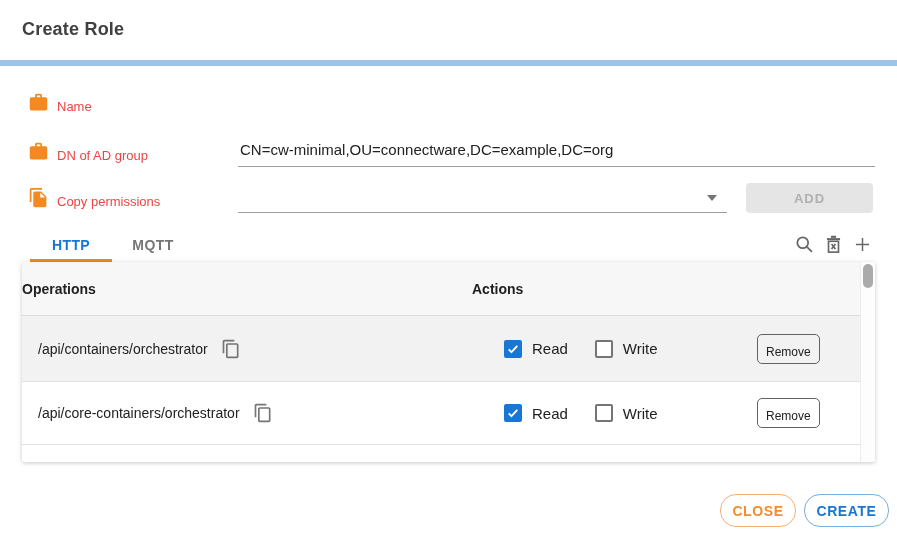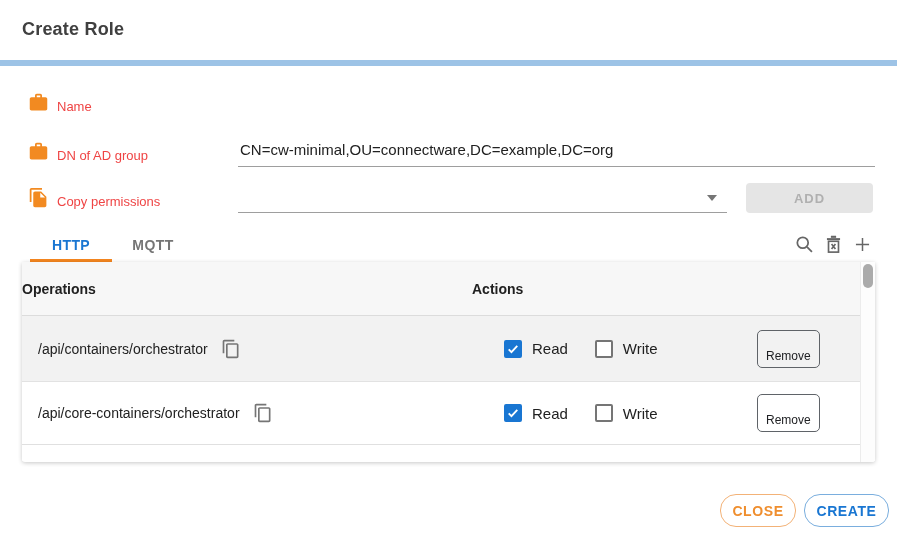--- a/index.html
+++ b/index.html
@@ -43,21 +43,21 @@
   .t-partial { height:16px; background:#fff; }
   .cell-ep { padding-left:16px; display:flex; align-items:center; gap:13px; font-size:14px; color:#212121; }
   .copy-btn { width:20px; height:20px; cursor:pointer; display:flex; }
   .cell-ops { display:flex; align-items:center; font-size:15px; color:#212121;padding-left:32px; }
   .checkbox { width:18px; height:18px; border:2px solid #757575; border-radius:2px; background:#fff; display:flex; align-items:center; justify-content:center; cursor:pointer; flex:none; }
   .checkbox .mark { display:none; }
   .checkbox.checked { background:#1976D2; border-color:#1976D2; }
   .checkbox.checked .mark { display:block; }
   .op-label { margin-left:10px; }
   .cb-write { margin-left:27px; }
-  .remove-btn { border:1px solid #5f6368; background:transparent; border-radius:5px; padding:18px 8px 4px; font-family:"Liberation Sans",sans-serif; font-size:12px; color:#202124; cursor:pointer; }
+  .remove-btn { border:1px solid #5f6368; background:transparent; border-radius:5px; padding:10px 8px 4px; font-family:"Liberation Sans",sans-serif; font-size:12px; color:#202124; cursor:pointer; }
   .cell-actions { }
 
   
   .scrollbar { position:absolute; top:0; right:0; width:15px; height:100%; background:#fdfdfd; border-left:1px solid #ececec; }
   .scroll-thumb { position:absolute; top:2px; left:2px; width:10px; height:24px; border-radius:5px; background:#ababab; }
 
   
   .footer-btn { position:absolute; top:494px; height:33px; background:#fff; border-radius:16px; font-family:"Liberation Sans",sans-serif; font-size:14px; font-weight:700; letter-spacing:.6px; cursor:pointer; }
   .close-btn { left:720px; width:76px; border:1px solid #f3b277; color:#EF8E2E; }
   .create-btn { left:804px; width:85px; border:1px solid #7aaede; color:#1976D2; }

